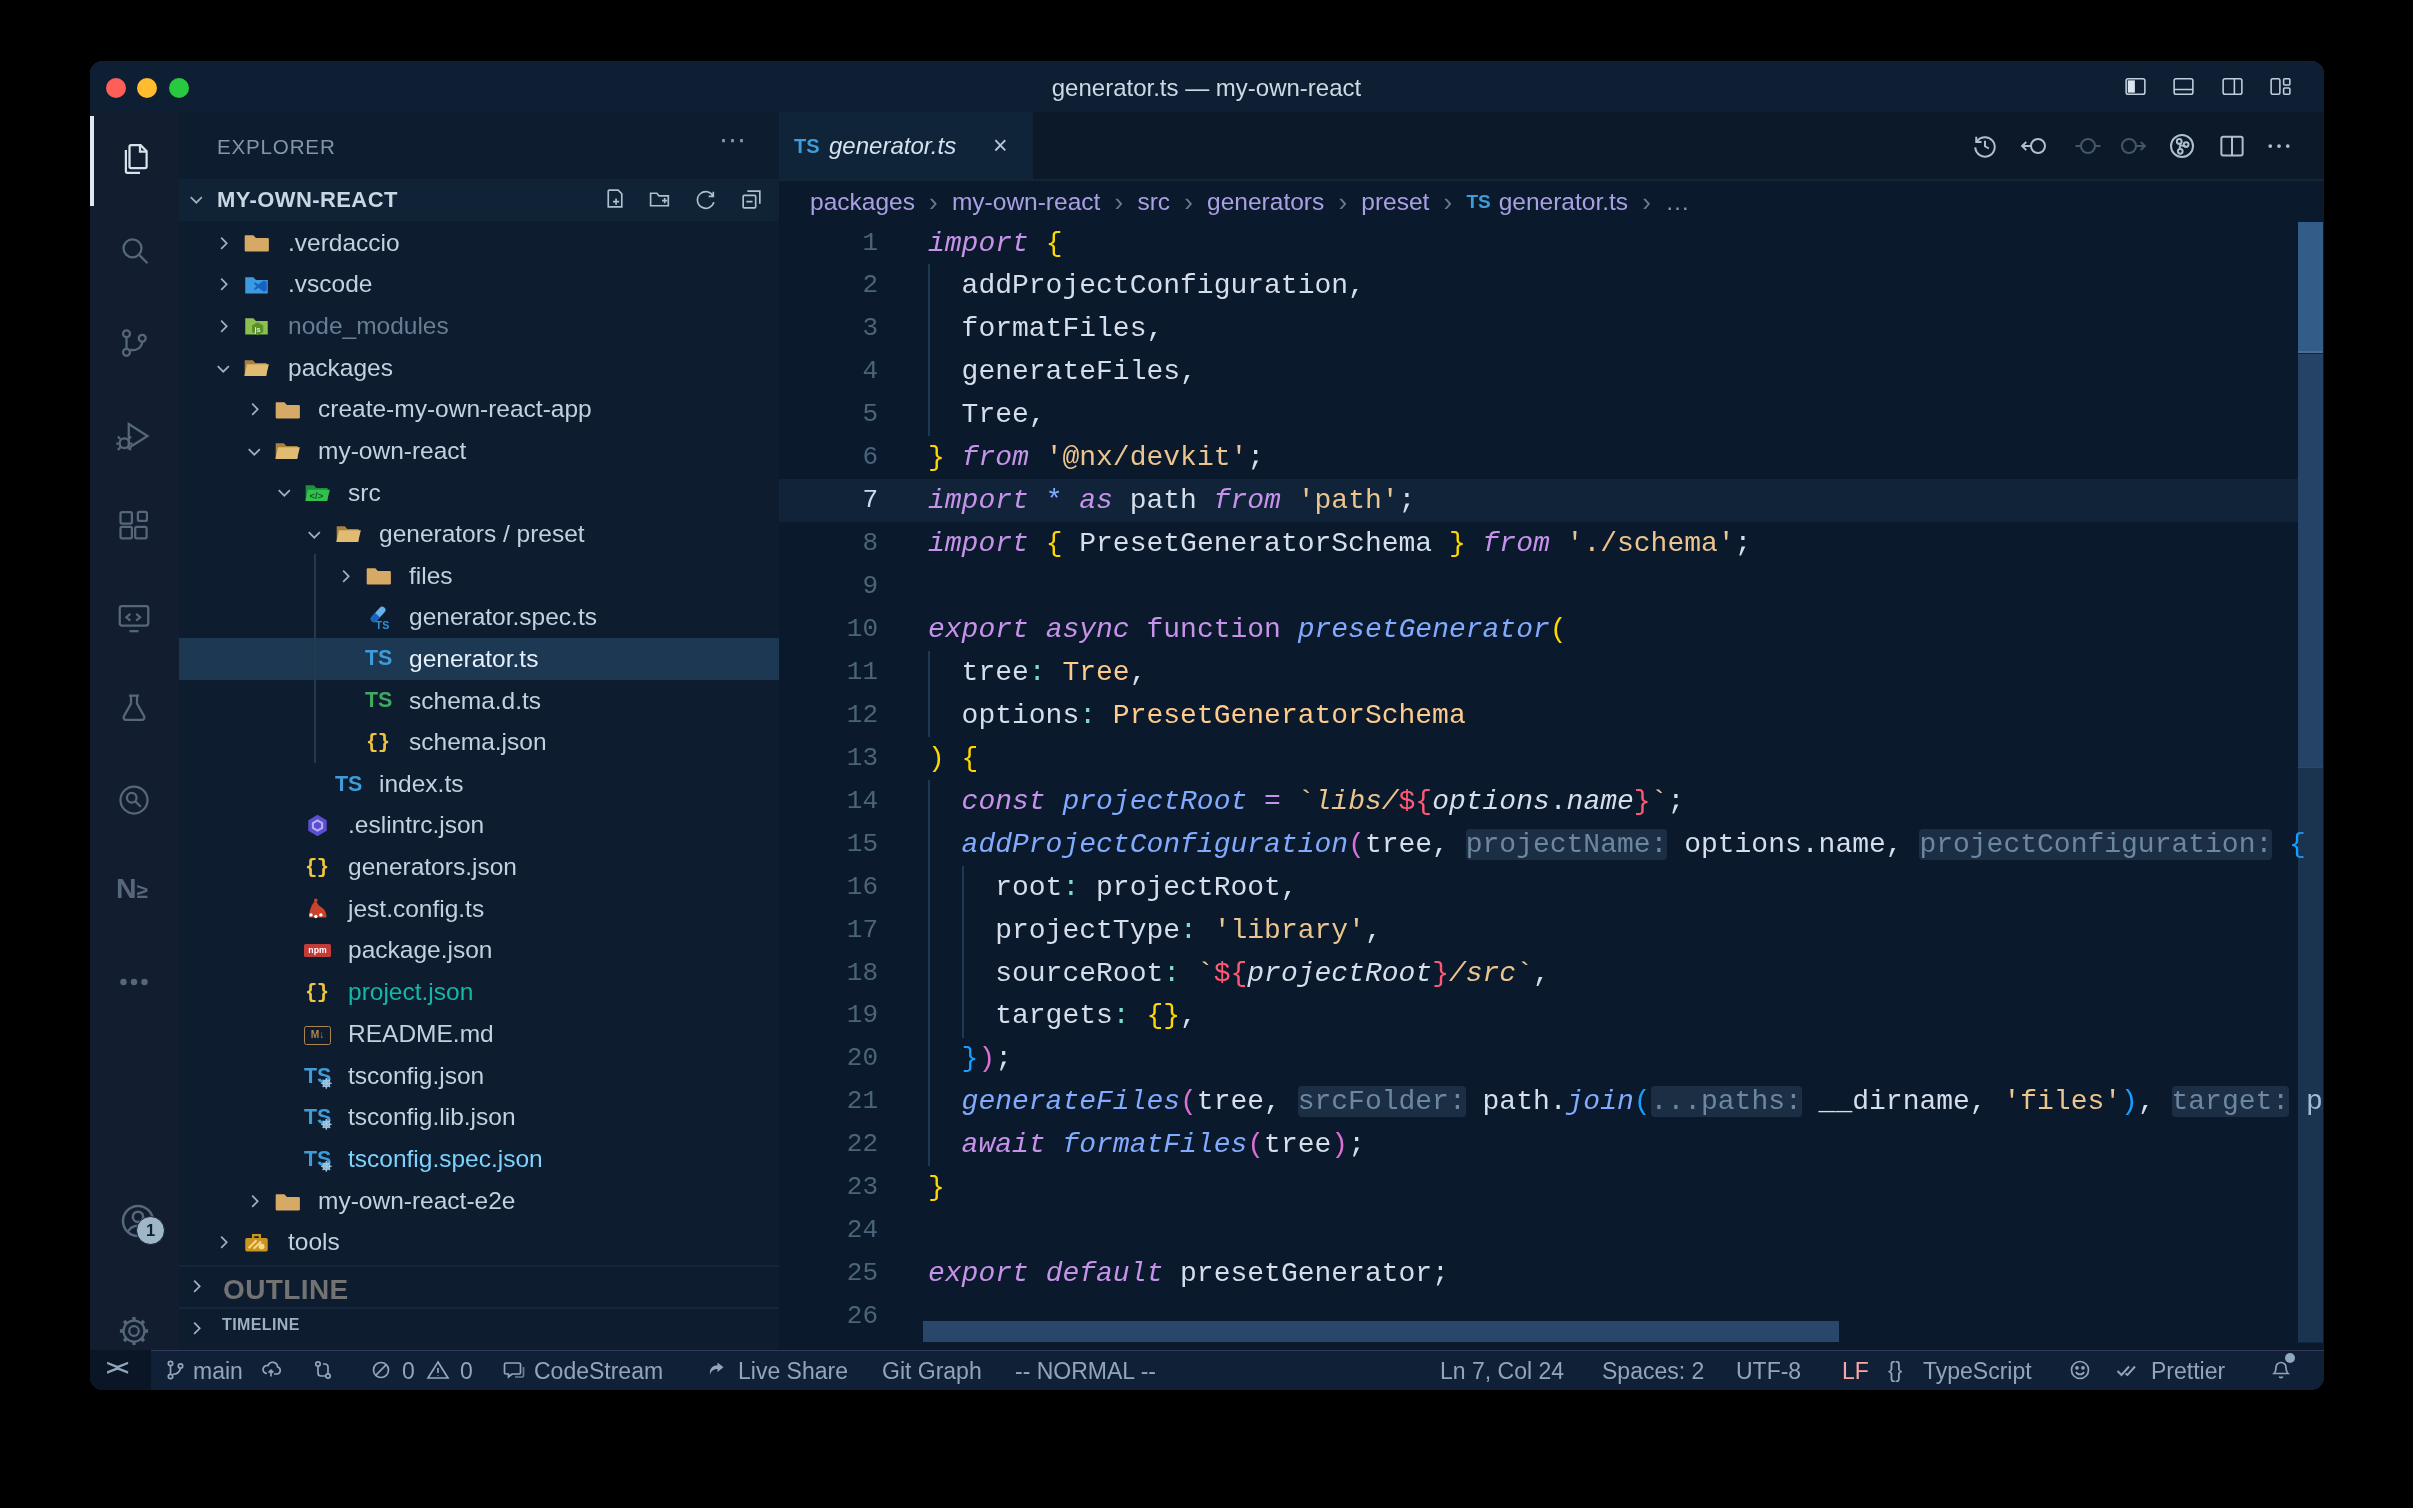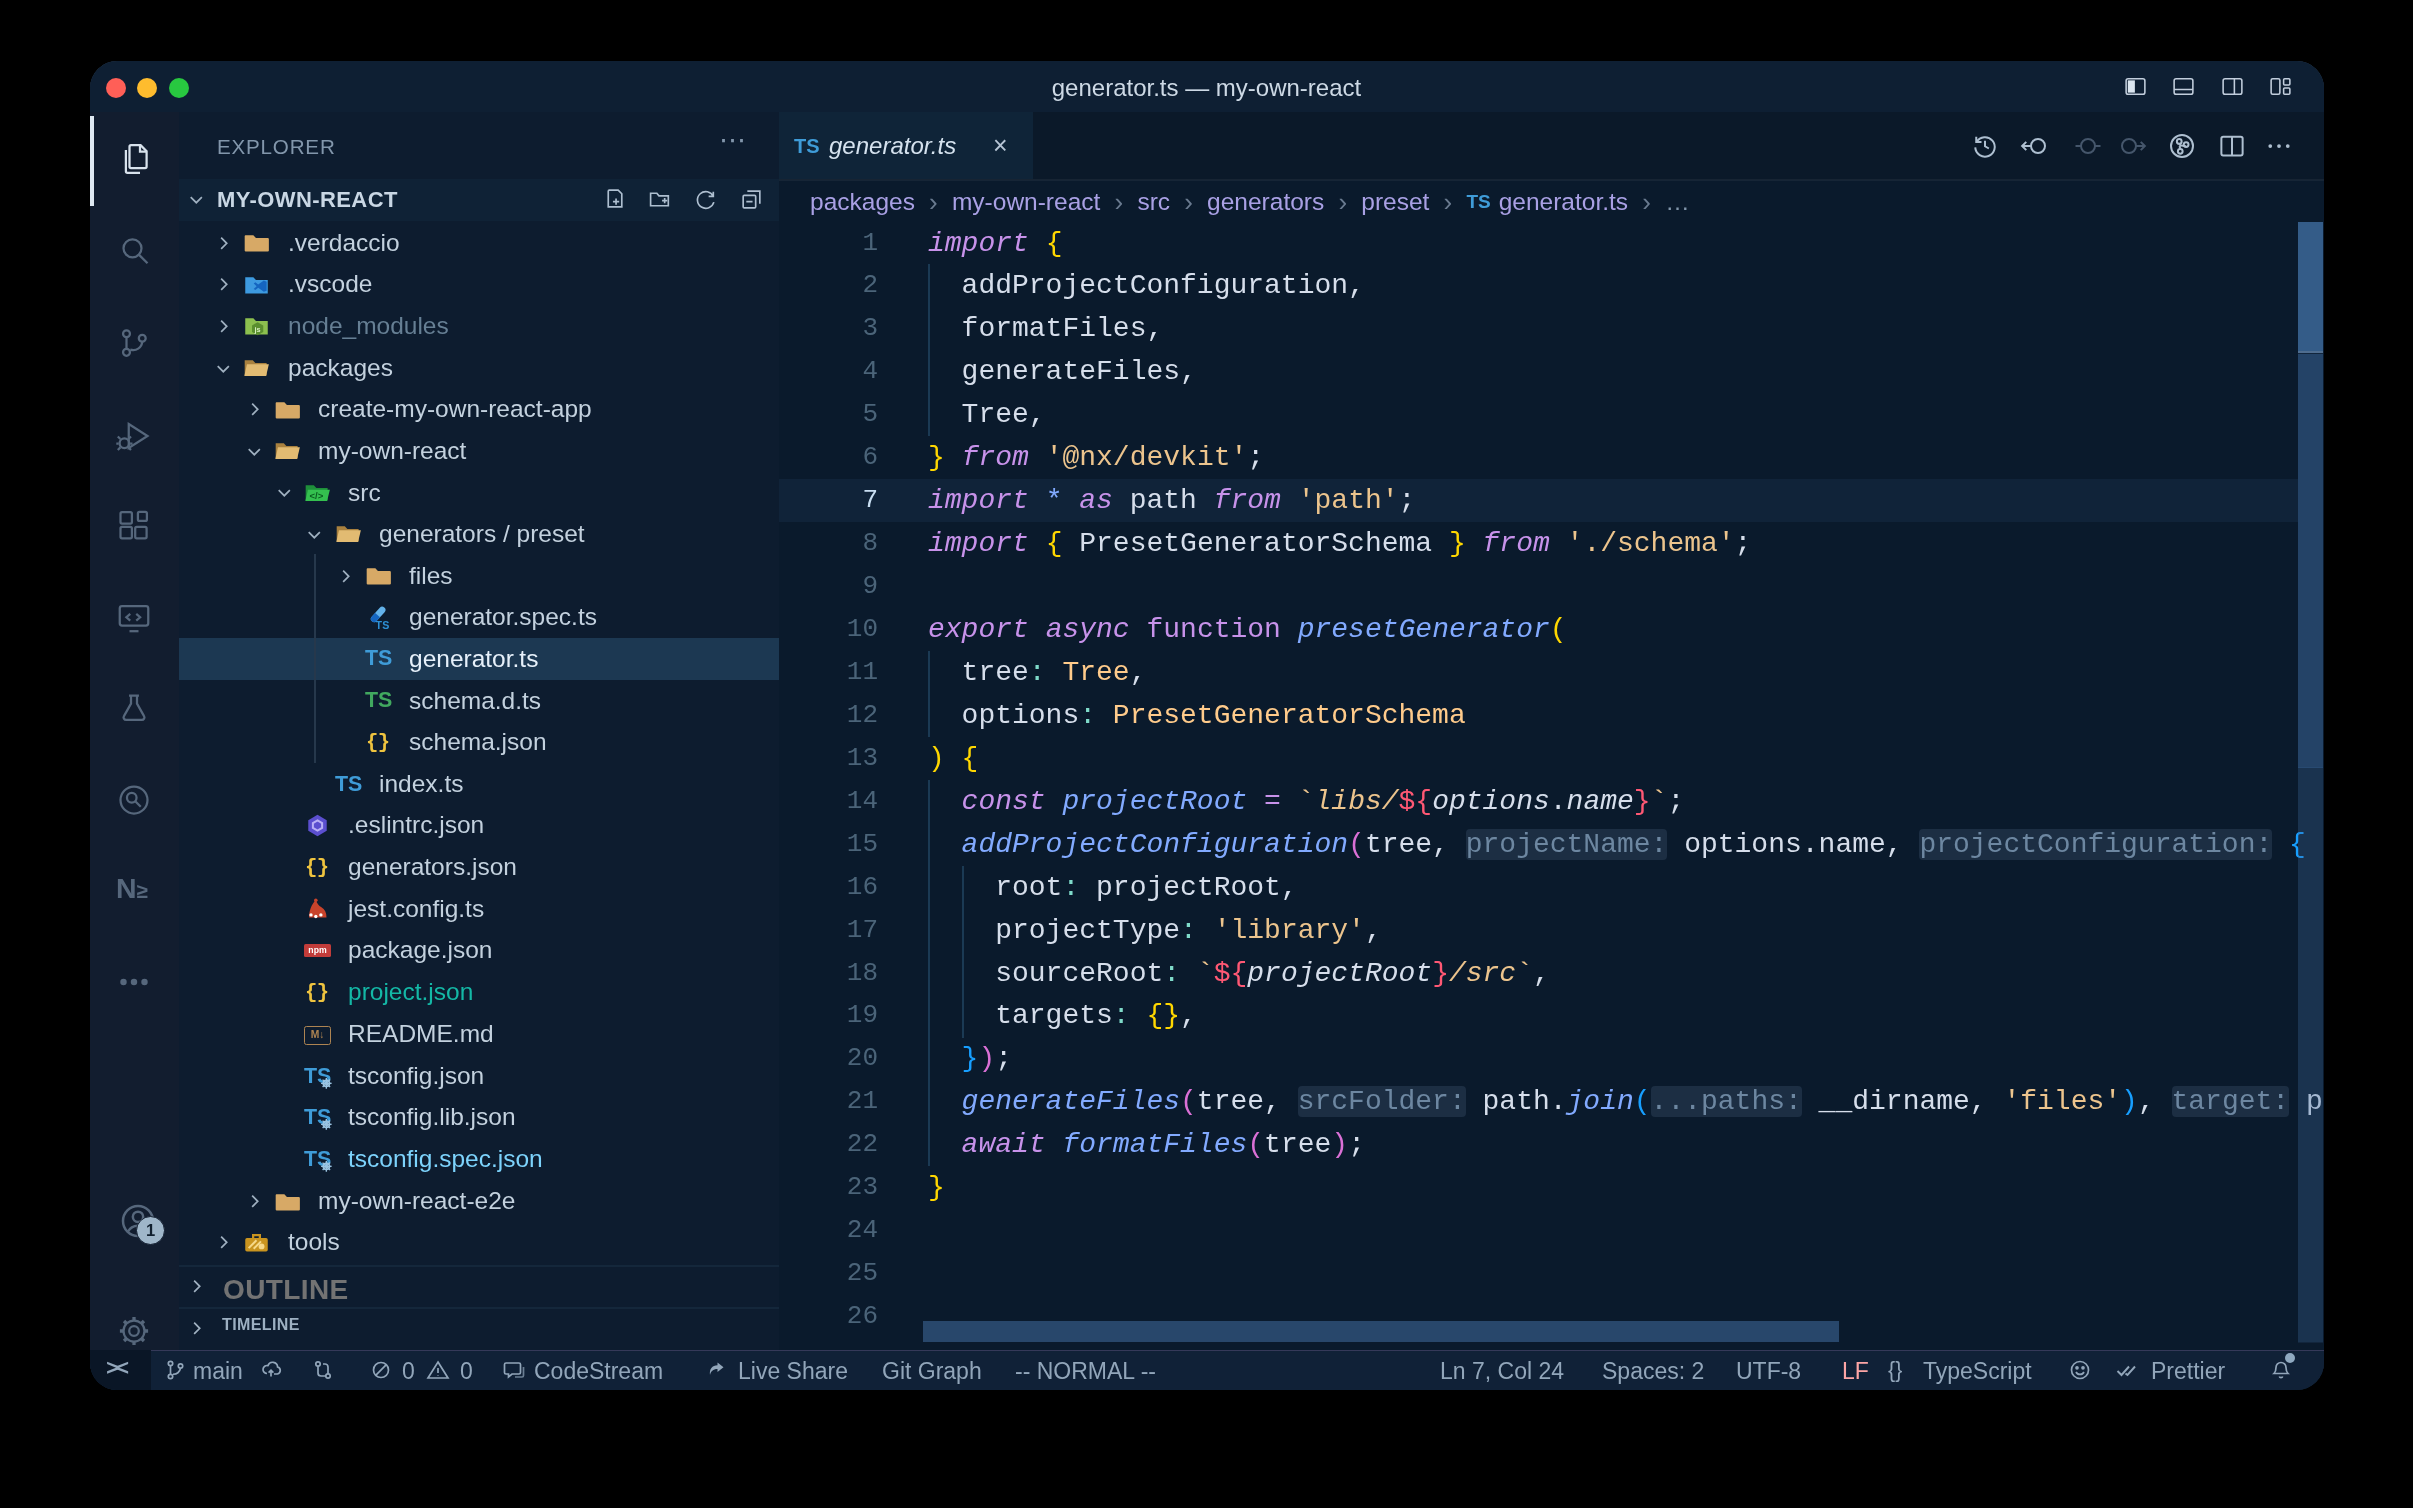--- a/index.html
+++ b/index.html
@@ -1,17 +1,17 @@
 <!DOCTYPE html>
 <html style="font-size:12.7px"><head>
 <meta charset="utf-8">
 <style>
   html,body{margin:0;padding:0;background:#000;width:2413px;height:1509px;overflow:hidden}
   .ab{position:absolute}
-  .win{left:90px;top:61px;width:2234px;height:1329px;border-radius:27px;background:#0a1a2c;overflow:hidden;box-shadow:inset 0 1.6px 0 rgba(160,180,200,.20), inset 0 0 0 1.6px rgba(120,140,165,.14)}
+  .win{left:90px;top:61px;width:2234px;height:1329px;border-radius:13px;background:#0a1a2c;overflow:hidden;box-shadow:inset 0 1.6px 0 rgba(160,180,200,.20), inset 0 0 0 1.6px rgba(120,140,165,.14)}
   .sans{font-family:"Liberation Sans",sans-serif}
   .mono{font-family:"Liberation Mono",monospace}
   .cl{white-space:pre;font-family:"Liberation Mono",monospace;font-size:28px;line-height:43px;height:43px;color:#d6deeb}
   .ln{white-space:pre;font-family:"Liberation Mono",monospace;font-size:26px;line-height:43px;height:43px;color:#4b6479;text-align:right}
   .kw{color:#c792ea;font-style:italic}
   .kwu{color:#c792ea}
   .fn{color:#82aaff;font-style:italic}
   .ty{color:#ffcb8b}
   .s{color:#ecc48d}
   .si{color:#ecc48d;font-style:italic}
@@ -474,20 +474,21 @@
 <div class="ab cl" style="left:838px;top:719px">  <span class="kw">const</span> <span class="fn">projectRoot</span> <span class="kwu">=</span> <span class="s">`</span><span class="si">libs/</span><span class="te">${</span><span class="vi">options</span>.<span class="vi">name</span><span class="te">}</span><span class="s">`</span>;</div>
 <div class="ab cl" style="left:838px;top:805px">    root<span class="col">:</span> projectRoot,</div>
 <div class="ab cl" style="left:838px;top:848px">    projectType<span class="col">:</span> <span class="s">'library'</span>,</div>
 <div class="ab cl" style="left:838px;top:891px">    sourceRoot<span class="col">:</span> <span class="s">`</span><span class="te">${</span><span class="vi">projectRoot</span><span class="te">}</span><span class="si">/src</span><span class="s">`</span>,</div>
 <div class="ab cl" style="left:838px;top:933px">    targets<span class="col">:</span> <span class="b1">{}</span>,</div>
 <div class="ab cl" style="left:838px;top:976px">  <span class="b3">}</span><span class="b2">)</span>;</div>
 <div class="ab cl" style="left:838px;top:1019px">  <span class="fn">generateFiles</span><span class="b2">(</span>tree, <span class="hint">srcFolder:</span> path.<span class="fn">join</span><span class="b3">(</span><span class="hint">...paths:</span> __dirname, <span class="s">'files'</span><span class="b3">)</span>, <span class="hint">target:</span> pro</div>
 <div class="ab cl" style="left:838px;top:1062px">  <span class="kw">await</span> <span class="fn">formatFiles</span><span class="b2">(</span>tree<span class="b2">)</span>;</div>
 <div class="ab cl" style="left:838px;top:1105px"><span class="b1">}</span></div>
 <div class="ab cl" style="left:838px;top:1148px"></div>
+<div class="ab cl" style="left:838px;top:1191px"><span class="kw">export</span> <span class="kw">default</span> presetGenerator;</div>
 <div class="ab cl" style="left:838px;top:1234px"></div>
 <div class="ab" style="left:2208px;top:161px;width:25px;height:1121px;background:rgba(70,110,160,.15)"></div>
 <div class="ab" style="left:2208px;top:161px;width:25px;height:129px;background:rgba(86,146,212,.5)"></div>
 <div class="ab" style="left:2208px;top:290px;width:25px;height:2.4px;background:rgba(140,180,225,.5)"></div>
 <div class="ab" style="left:2208px;top:293px;width:25px;height:414px;background:rgba(72,122,184,.34)"></div>
 <div class="ab" style="left:2208px;top:706px;width:25px;height:575px;background:rgba(62,104,156,.20)"></div>
 <div class="ab" style="left:833px;top:1260px;width:916px;height:21.4px;background:rgba(84,134,196,.42)"></div>
 
 <div class="ab" style="left:0;top:1289px;width:2234px;height:40px;background:#102137;border-top:1.6px solid rgba(110,95,140,.4);box-sizing:border-box"></div>
 <div class="ab" style="left:0;top:1289px;width:61px;height:40px;background:#0a1626"></div>

